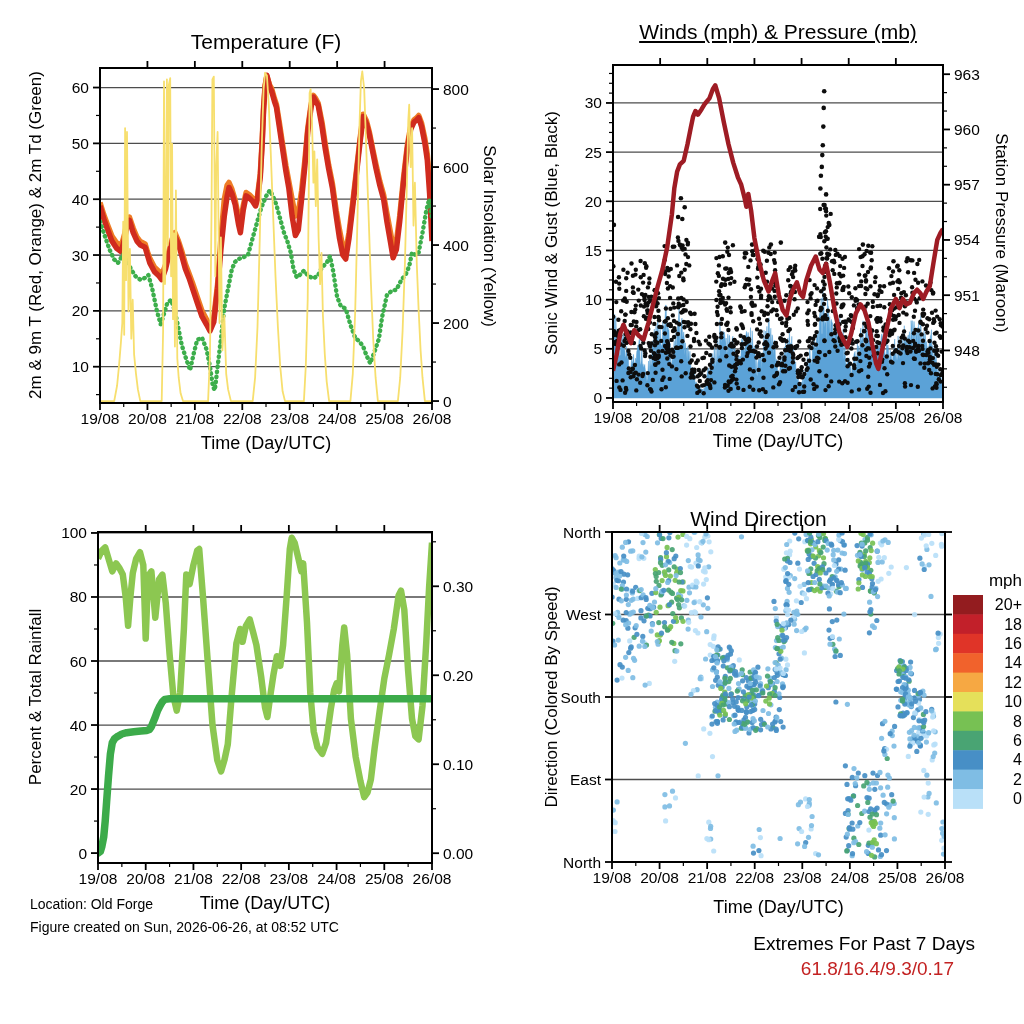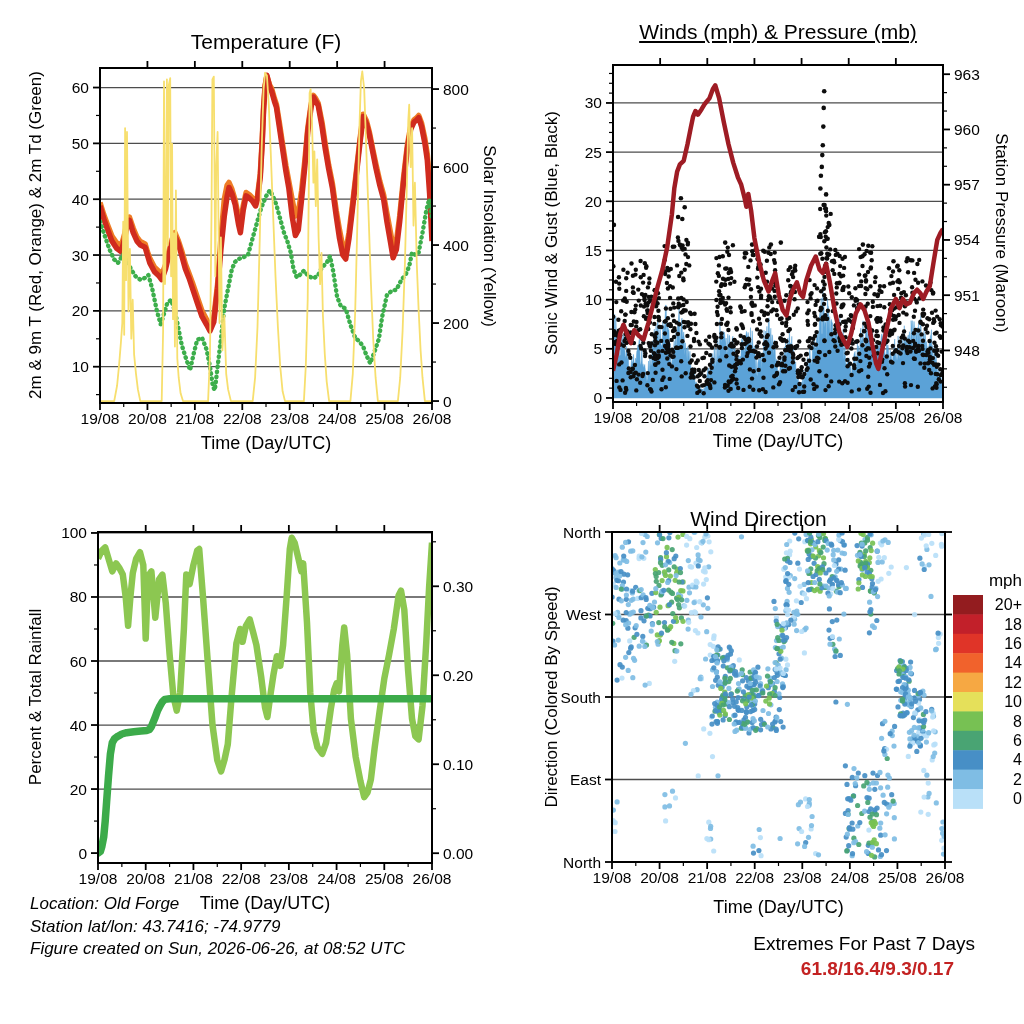--- a/index.html
+++ b/index.html
@@ -7,23 +7,23 @@
   .figure{position:absolute;left:0;top:0;width:1024px;height:1024px;background:#fff;}
   svg{position:absolute;overflow:visible;}
   #svg-tl{left:0;top:0;}
   #svg-tr{left:512px;top:0;}
   #svg-bl{left:0;top:470px;}
   #svg-br{left:512px;top:470px;}
   .ptitle{position:absolute;text-align:center;font-size:21px;white-space:nowrap;}
   .xlab{position:absolute;text-align:center;font-size:18px;}
   .vlab{position:absolute;white-space:nowrap;font-size:17px;transform:translate(-50%,-50%) rotate(-90deg);}
   .vlab.cw{transform:translate(-50%,-50%) rotate(90deg);}
-  .footer-left{position:absolute;left:30px;top:893px;font-size:17px;line-height:22.7px;font-style:italic;}
+  .footer-left{position:absolute;left:30px;top:893px;font-size:14px;line-height:22.7px;}
   .footer-right{position:absolute;right:49px;top:932px;font-size:19px;line-height:24.5px;text-align:right;}
-  .extreme-vals{font-weight:bold;padding-right:21px;}
+  .extreme-vals{font-weight:normal;padding-right:21px;}
   svg text{font-family:"Liberation Sans","DejaVu Sans",sans-serif;fill:#000;}
 </style>
 </head>
 <body>
 
 <div class="figure">
   <svg id="svg-tl" width="512" height="470">
       <defs>
         <clipPath id="clip-tl">
           <rect x="100" y="68" width="332" height="335"></rect>
@@ -2826,21 +2826,20 @@
   <div class="vlab" style="left:36px;top:697px;">Percent &amp; Total Rainfall</div>
   <div class="vlab" style="left:552px;top:697px;">Direction (Colored By Speed)</div>
 
   <div class="xlab" style="left:100px;top:433px;width:332px;">Time (Day/UTC)</div>
   <div class="xlab" style="left:613px;top:431px;width:330px;">Time (Day/UTC)</div>
   <div class="xlab" style="left:98px;top:893px;width:334px;">Time (Day/UTC)</div>
   <div class="xlab" style="left:612px;top:897px;width:333px;">Time (Day/UTC)</div>
 
   <div class="footer-left">
     <div>Location: Old Forge</div>
-    <div>Station lat/lon: 43.7416; -74.9779</div>
     <div>Figure created on Sun, 2026-06-26, at 08:52 UTC</div>
   </div>
 
   <div class="footer-right">
     <div>Extremes For Past 7 Days</div>
     <div class="extreme-vals" id="extreme-vals" style="color: rgb(195, 34, 34);">61.8/16.4/9.3/0.17</div>
   </div>
 </div>
 
 </body></html>

